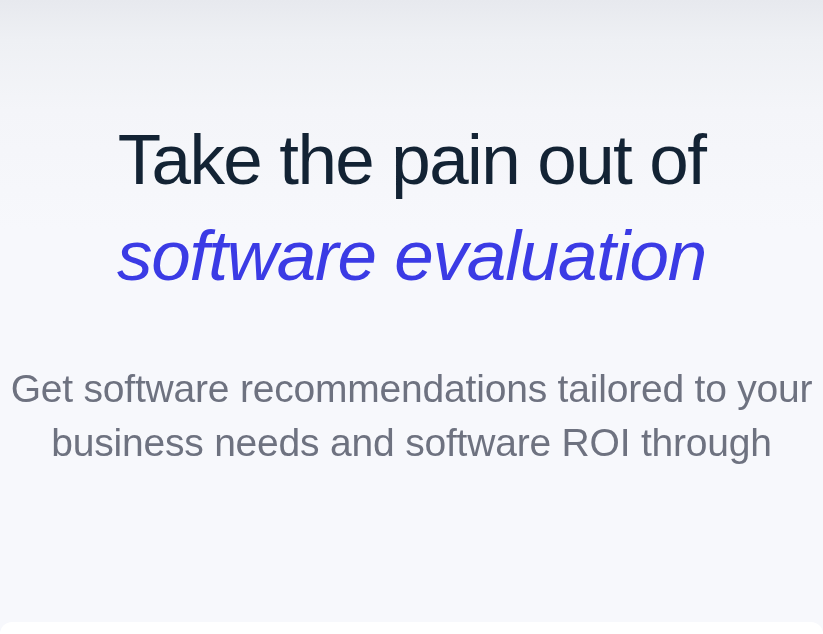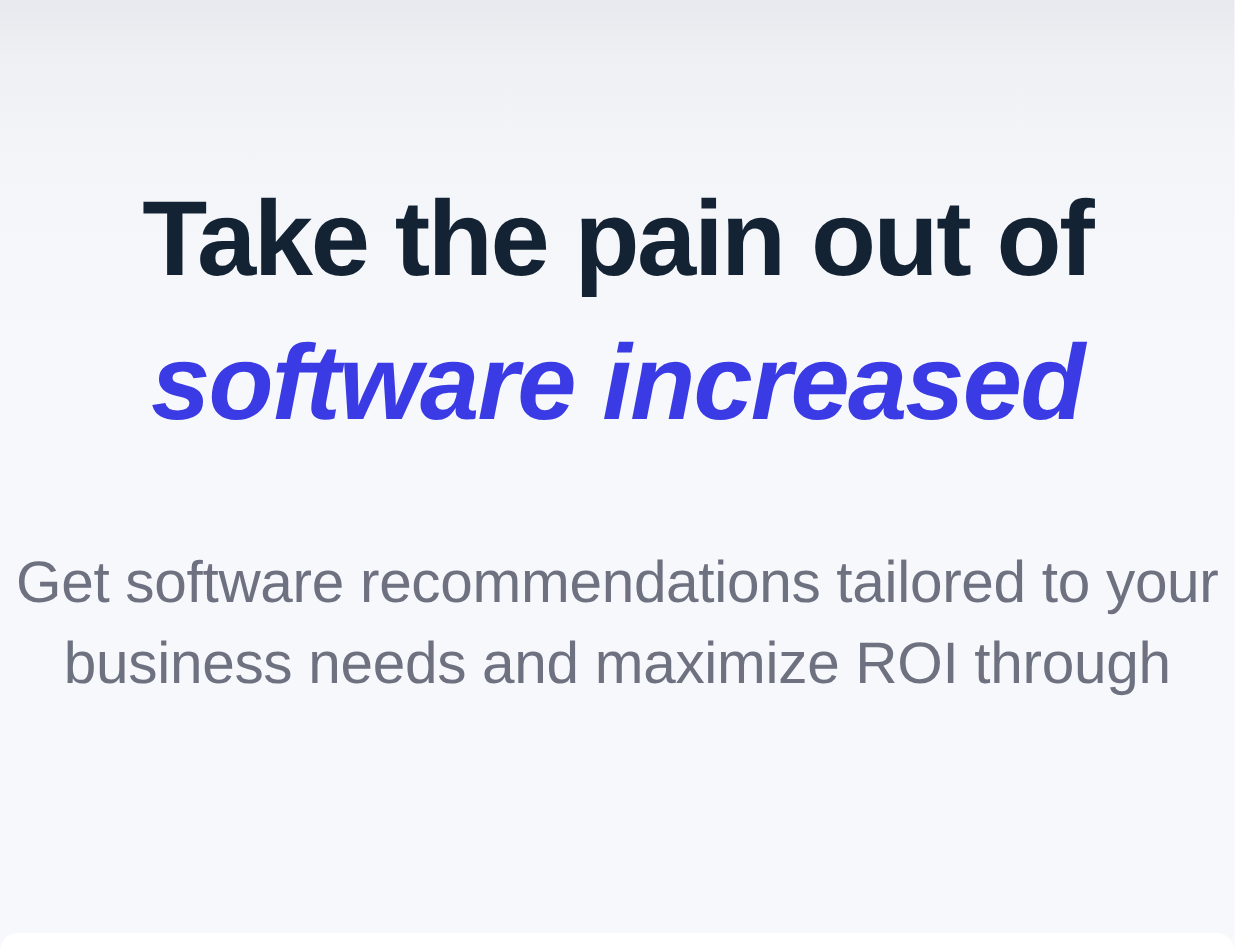--- a/index.html
+++ b/index.html
@@ -53,21 +53,21 @@
     padding-top: 112px;
     text-align: center;
   }
 
   
   .headline {
     margin: 0;
     padding: 0;
     font-size: 71px;
     line-height: 96px;
-    font-weight: 700;
+    font-weight: 400;
     letter-spacing: -1.6px;
     color: #132334;
   }
 
   .headline-line {
     display: block;
     white-space: nowrap;
   }
 
   .headline-accent {
@@ -94,25 +94,25 @@
 </style>
 </head>
 <body>
 
 <section class="hero">
 
   <div class="hero-inner">
 
     <h1 class="headline">
       <span class="headline-line">Take the pain out of</span>
-      <span class="headline-line headline-accent">software increased</span>
+      <span class="headline-line headline-accent">software evaluation</span>
     </h1>
 
     <p class="subcopy">
       <span class="subcopy-line">Get software recommendations tailored to your</span>
-      <span class="subcopy-line">business needs and maximize ROI through</span>
+      <span class="subcopy-line">business needs and software ROI through</span>
     </p>
 
   </div>
 
   <div class="bottom-panel"></div>
 
 </section>
 
 </body></html>

